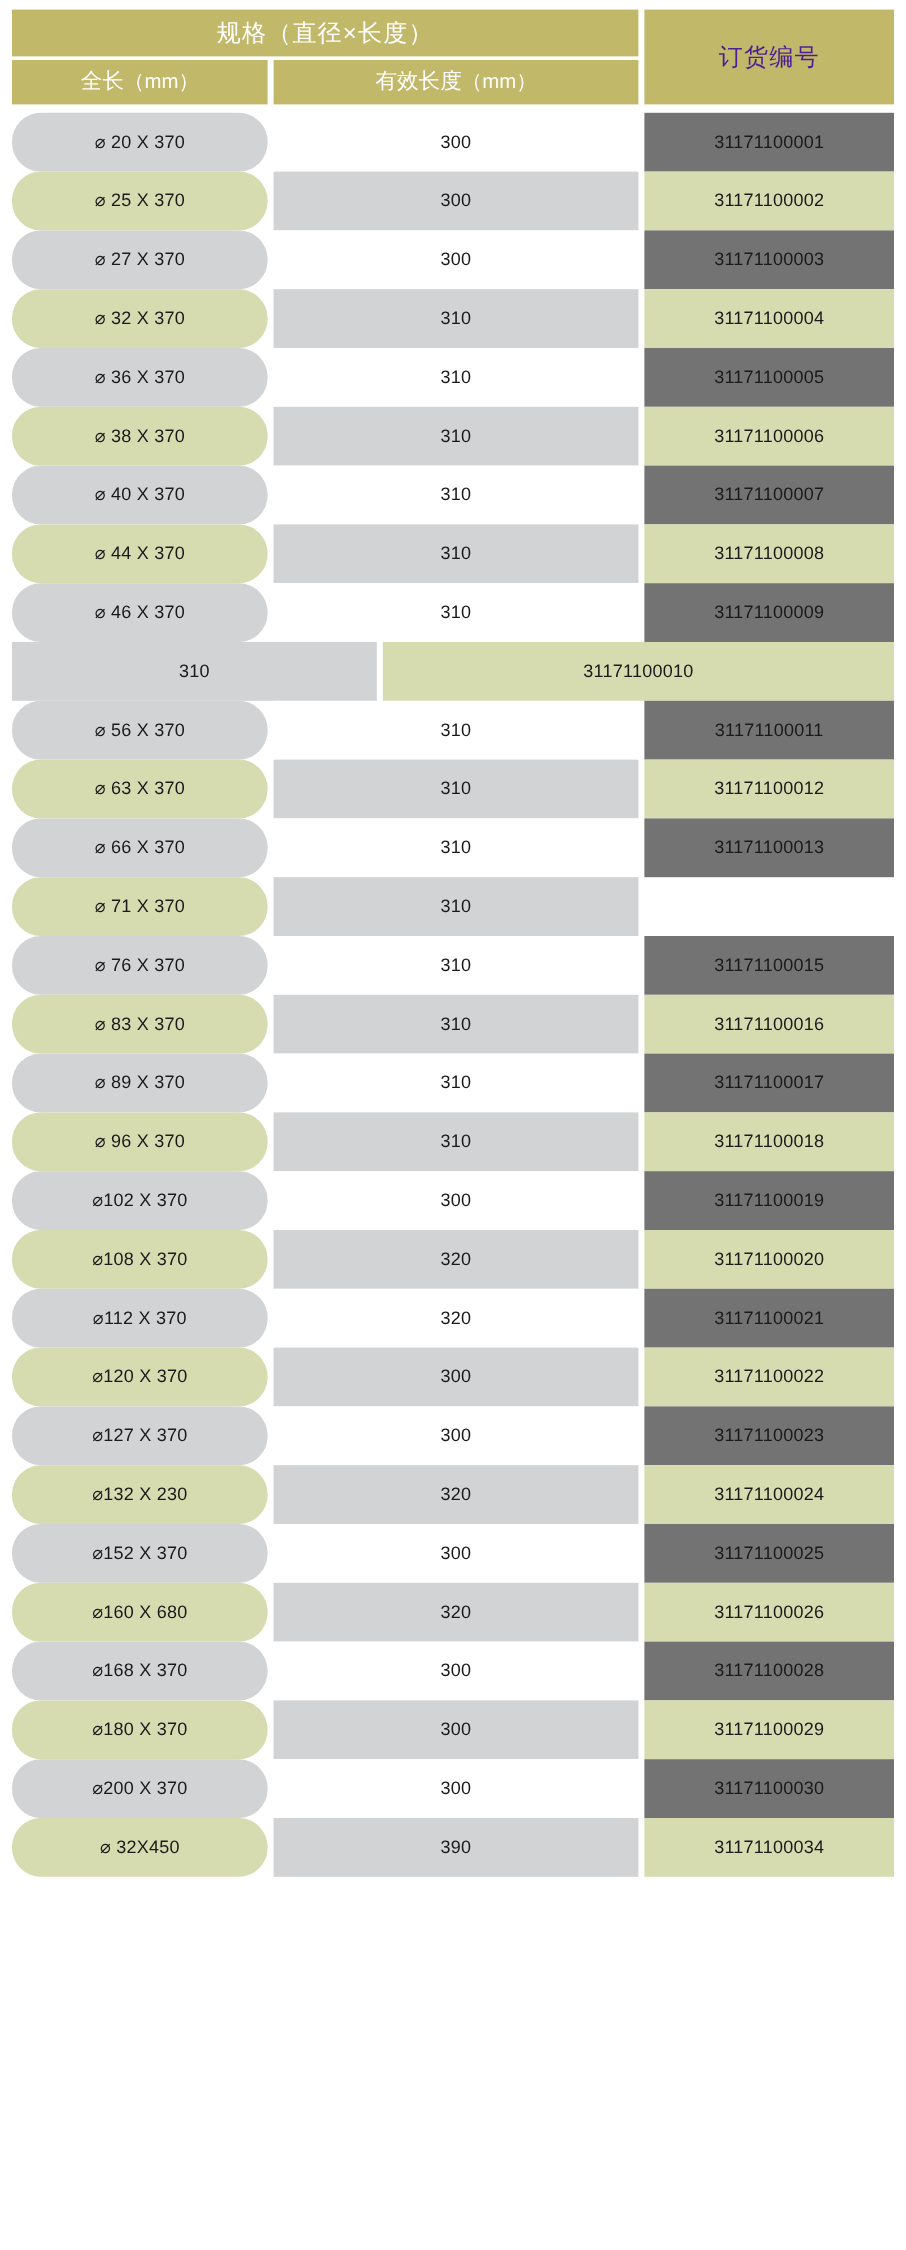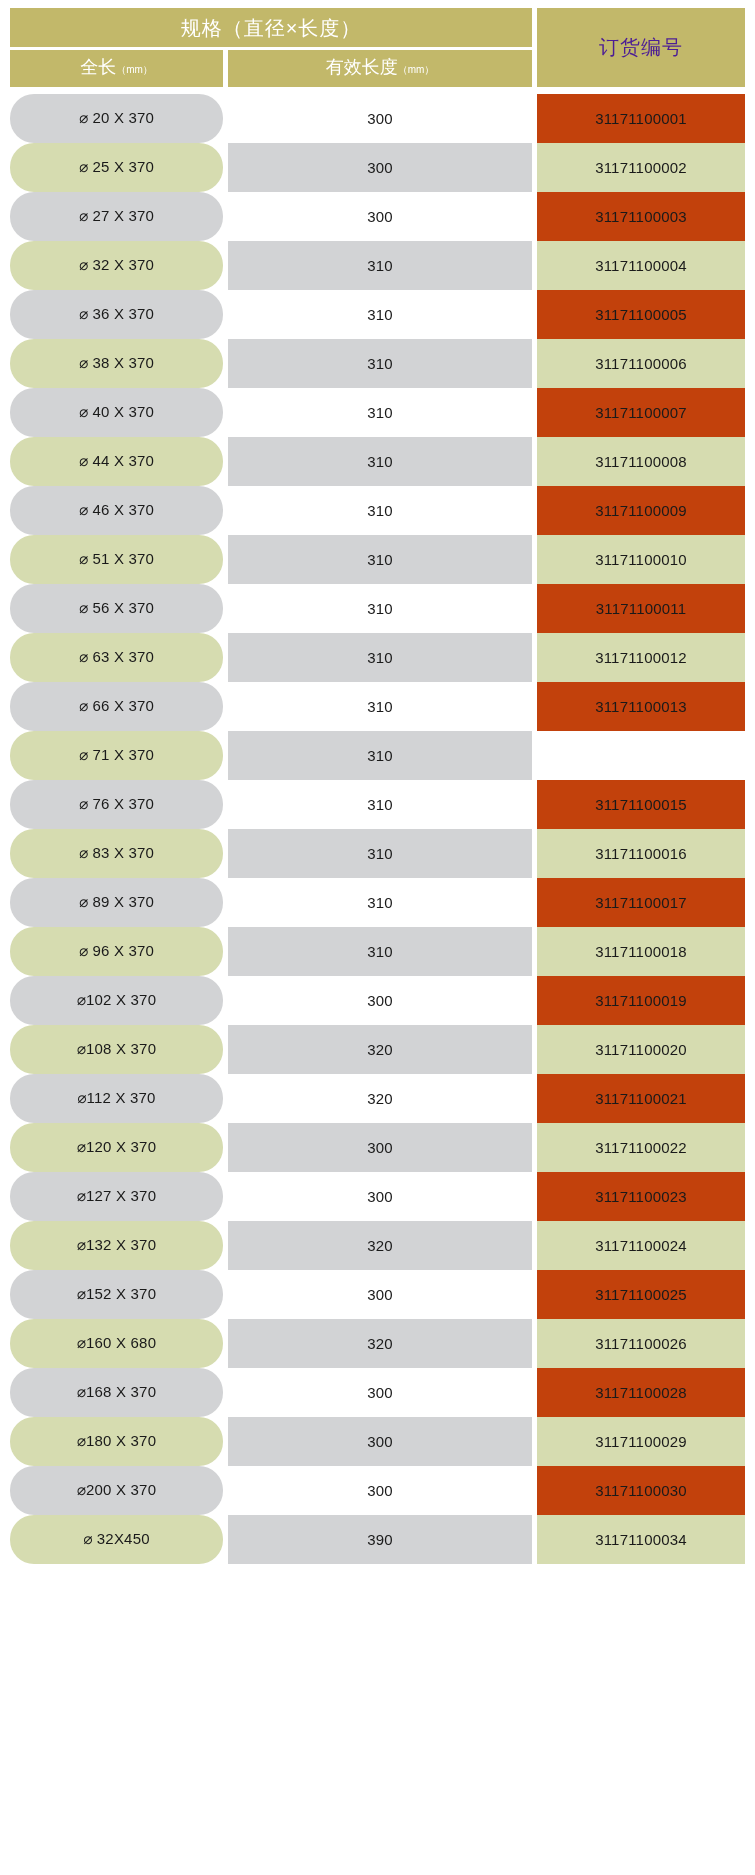--- a/index.html
+++ b/index.html
@@ -48,21 +48,21 @@
     color: #ffffff;
     text-align: center;
     font-size: 18px;
     padding: 8px 0 9px 0;
     line-height: 1.1;
     white-space: nowrap;
   }
   .hdr-sub-cell.c1 { flex: 0 0 213px; }
   .hdr-sub-cell.c2 { flex: 1 1 auto; }
   .unit {
-    font-size: 10px;
+    font-size: 17px;
     vertical-align: baseline;
     letter-spacing: 0;
   }
   .hdr-right {
     flex: 1 1 auto;
     background: #c2b86a;
     color: #4c1d95;
     display: flex;
     align-items: center;
     justify-content: center;
@@ -89,21 +89,21 @@
     color: #1a1a1a;
     white-space: nowrap;
     letter-spacing: 0.2px;
   }
   .cell.c1 { flex: 0 0 213px; border-radius: 24px; }
   .cell.c2 { flex: 0 0 304px; }
   .cell.c3 { flex: 1 1 auto; }
 
   .trow.odd  .cell.c1 { background: #d2d3d5; }
   .trow.odd  .cell.c2 { background: #ffffff; }
-  .trow.odd  .cell.c3 { background: #c2410c; }
+  .trow.odd  .cell.c3 { background: #737373; }
 
   .trow.even .cell.c1 { background: #d6dcb0; }
   .trow.even .cell.c2 { background: #d2d3d5; }
   .trow.even .cell.c3 { background: #d6dcb0; }
 </style>
 </head>
 <body>
 
 <div class="spec-table-wrap">
 
@@ -164,21 +164,20 @@
         <div class="cell c1">⌀ 44 X 370</div>
         <div class="cell c2">310</div>
         <div class="cell c3">31171100008</div>
       </div>
       <div class="trow odd">
         <div class="cell c1">⌀ 46 X 370</div>
         <div class="cell c2">310</div>
         <div class="cell c3">31171100009</div>
       </div>
       <div class="trow even">
-        <div class="cell c1">⌀ 51 X 370</div>
         <div class="cell c2">310</div>
         <div class="cell c3">31171100010</div>
       </div>
       <div class="trow odd">
         <div class="cell c1">⌀ 56 X 370</div>
         <div class="cell c2">310</div>
         <div class="cell c3">31171100011</div>
       </div>
       <div class="trow even">
         <div class="cell c1">⌀ 63 X 370</div>
@@ -233,21 +232,21 @@
         <div class="cell c1">⌀120 X 370</div>
         <div class="cell c2">300</div>
         <div class="cell c3">31171100022</div>
       </div>
       <div class="trow odd">
         <div class="cell c1">⌀127 X 370</div>
         <div class="cell c2">300</div>
         <div class="cell c3">31171100023</div>
       </div>
       <div class="trow even">
-        <div class="cell c1">⌀132 X 370</div>
+        <div class="cell c1">⌀132 X 230</div>
         <div class="cell c2">320</div>
         <div class="cell c3">31171100024</div>
       </div>
       <div class="trow odd">
         <div class="cell c1">⌀152 X 370</div>
         <div class="cell c2">300</div>
         <div class="cell c3">31171100025</div>
       </div>
       <div class="trow even">
         <div class="cell c1">⌀160 X 680</div>

